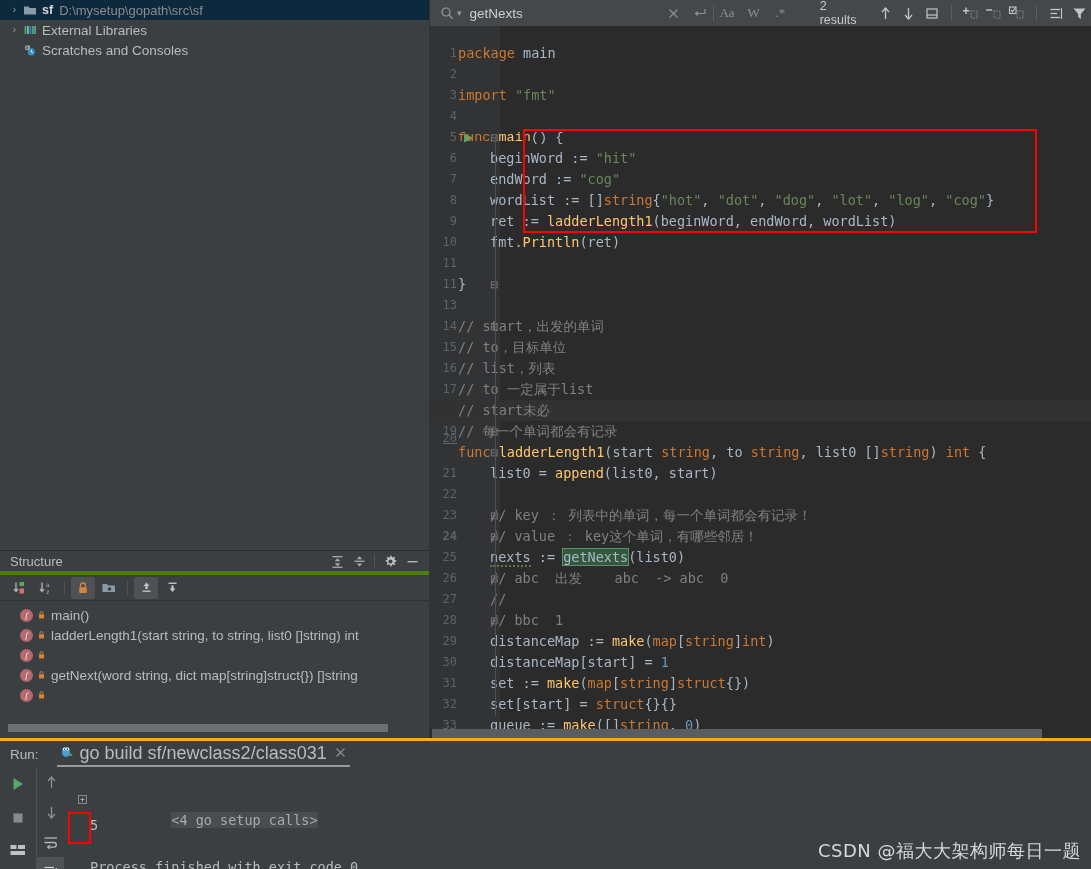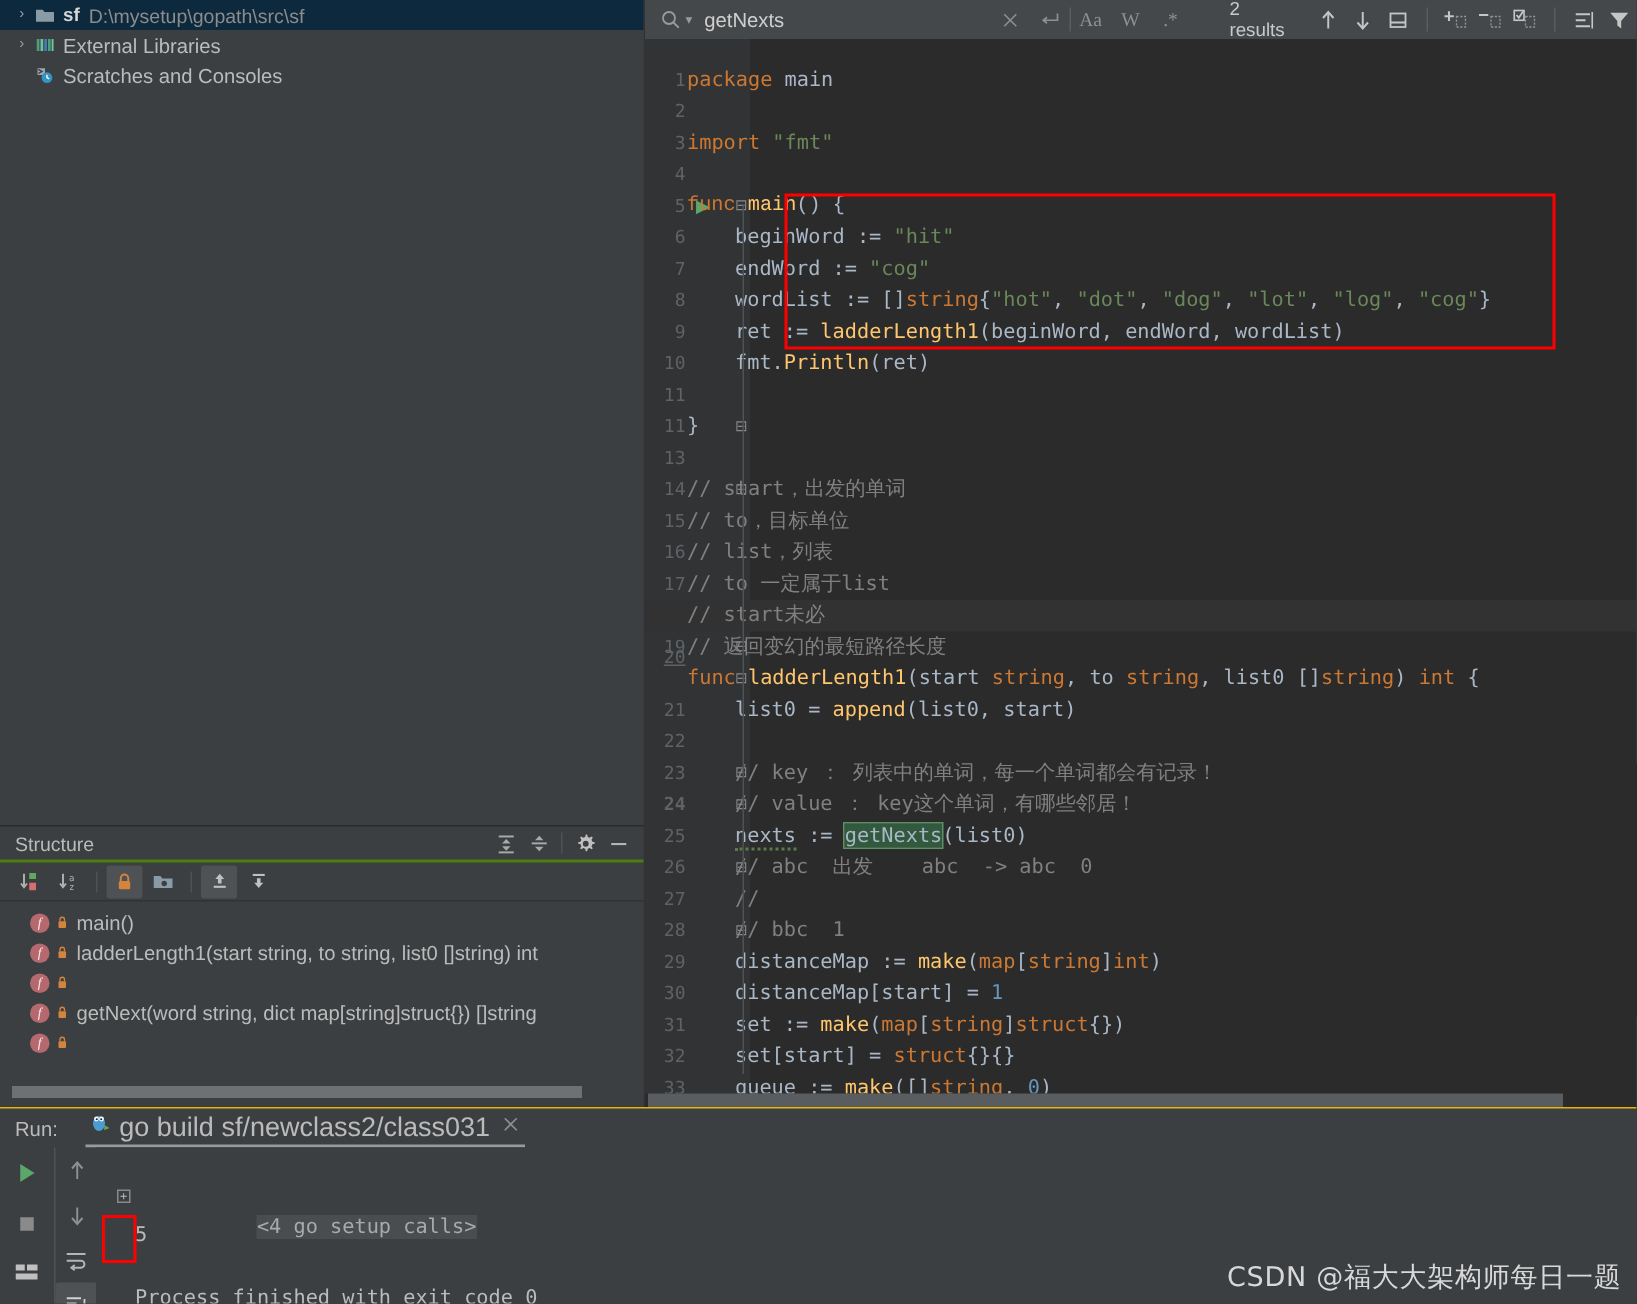--- a/index.html
+++ b/index.html
@@ -37,21 +37,21 @@
   .mod-path { color: #8c8c8c; font-size: 13px; }
   .tree-label { color: #bbbbbb; font-size: 13.5px; }
 
   
   #structure-panel {
     position: absolute; left: 0; top: 550px; width: 429px; height: 188px;
     background: #3c3f41; border-top: 1px solid #2b2b2b;
   }
   #structure-header {
     height: 24px; display: flex; align-items: center;
-    padding: 0 6px 0 10px; border-bottom: 2px solid #4d7c0f;
+    padding: 0 6px 0 10px; border-bottom: 4px solid #4d7c0f;
   }
   #structure-title { font-size: 13px; color: #bbbbbb; flex: 1; }
   .hdr-btn { width: 22px; height: 20px; display: flex; align-items: center; justify-content: center; }
   .vdiv { width: 1px; height: 14px; background: #4f5254; margin: 0 4px; }
   #structure-toolbar {
     height: 26px; display: flex; align-items: center; gap: 2px;
     padding: 0 6px 0 8px; border-bottom: 1px solid #323232;
   }
   .tbtn { width: 24px; height: 22px; display: flex; align-items: center; justify-content: center; border-radius: 2px; }
   .tbtn.on { background: #4e5254; }
@@ -135,21 +135,21 @@
     position: absolute; left: 65px; top: 110px; width: 1px; height: 580px; background: #4e5254;
   }
   #editor-hscroll {
     position: absolute; left: 0; bottom: 0; width: 661px; height: 9px; background: #2b2b2b;
   }
   #editor-hscroll .thumb { width: 610px; height: 9px; background: #5a5d5f; margin-left: 2px; }
 
   
   #run-panel {
     position: absolute; left: 0; top: 738px; width: 1091px; height: 131px;
-    background: #3c3f41; border-top: 1px solid #eab308;
+    background: #3c3f41; border-top: 3px solid #eab308;
   }
   #run-tabbar { height: 26px; display: flex; align-items: center; padding-left: 10px; }
   #run-label { font-size: 13.5px; color: #bbbbbb; margin-right: 18px; }
   #run-tab {
     display: flex; align-items: center; height: 25px; padding: 0 4px 0 2px;
     border-bottom: 2px solid #9a9a9a;
   }
   #run-tab-text { font-size: 18px; color: #bbbbbb; margin: 0 8px 0 6px; }
   #run-body {
     position: absolute; left: 0; top: 26px; width: 1091px; height: 105px; background: #3c3f41;
@@ -511,21 +511,21 @@
         <div class="code-line" style="top: 185px; padding-left: 60px;"><span>ret := </span><span class="fn">ladderLength1</span><span>(beginWord, endWord, wordList)</span></div>
         <div class="code-line" style="top: 206px; padding-left: 60px;"><span>fmt.</span><span class="fn">Println</span><span>(ret)</span></div>
         <div class="code-line" style="top: 227px; padding-left: 28px;"></div>
         <div class="code-line" style="top: 248px; padding-left: 28px;"><span>}</span></div>
         <div class="code-line" style="top: 269px; padding-left: 28px;"></div>
         <div class="code-line" style="top: 290px; padding-left: 28px;"><span class="cmt">// start，出发的单词</span></div>
         <div class="code-line" style="top: 311px; padding-left: 28px;"><span class="cmt">// to，目标单位</span></div>
         <div class="code-line" style="top: 332px; padding-left: 28px;"><span class="cmt">// list，列表</span></div>
         <div class="code-line" style="top: 353px; padding-left: 28px;"><span class="cmt">// to 一定属于list</span></div>
         <div class="code-line" style="top: 374px; padding-left: 28px;"><span class="cmt">// start未必</span></div>
-        <div class="code-line" style="top: 395px; padding-left: 28px;"><span class="cmt">// 返回变幻的最短路径长度</span></div>
+        <div class="code-line" style="top: 395px; padding-left: 28px;"><span class="cmt">// 每一个单词都会有记录</span></div>
         <div class="code-line" style="top: 416px; padding-left: 28px;"><span class="kw">func </span><span class="fn">ladderLength1</span><span>(start </span><span class="kw">string</span><span>, to </span><span class="kw">string</span><span>, list0 []</span><span class="kw">string</span><span>) </span><span class="kw">int</span><span> {</span></div>
         <div class="code-line" style="top: 437px; padding-left: 60px;"><span>list0 = </span><span class="fn">append</span><span>(list0, start)</span></div>
         <div class="code-line" style="top: 458px; padding-left: 28px;"></div>
         <div class="code-line" style="top: 479px; padding-left: 60px;"><span class="cmt">// key ： 列表中的单词，每一个单词都会有记录！</span></div>
         <div class="code-line" style="top: 500px; padding-left: 60px;"><span class="cmt">// value ： key这个单词，有哪些邻居！</span></div>
         <div class="code-line" style="top: 521px; padding-left: 60px;"><span class="squiggle">nexts</span><span> := </span><span class="hl-match">getNexts</span><span>(list0)</span></div>
         <div class="code-line" style="top: 542px; padding-left: 60px;"><span class="cmt">// abc  出发    abc  -&gt; abc  0</span></div>
         <div class="code-line" style="top: 563px; padding-left: 60px;"><span class="cmt">//</span></div>
         <div class="code-line" style="top: 584px; padding-left: 60px;"><span class="cmt">// bbc  1</span></div>
         <div class="code-line" style="top: 605px; padding-left: 60px;"><span>distanceMap := </span><span class="fn">make</span><span>(</span><span class="kw">map</span><span>[</span><span class="kw">string</span><span>]</span><span class="kw">int</span><span>)</span></div>

